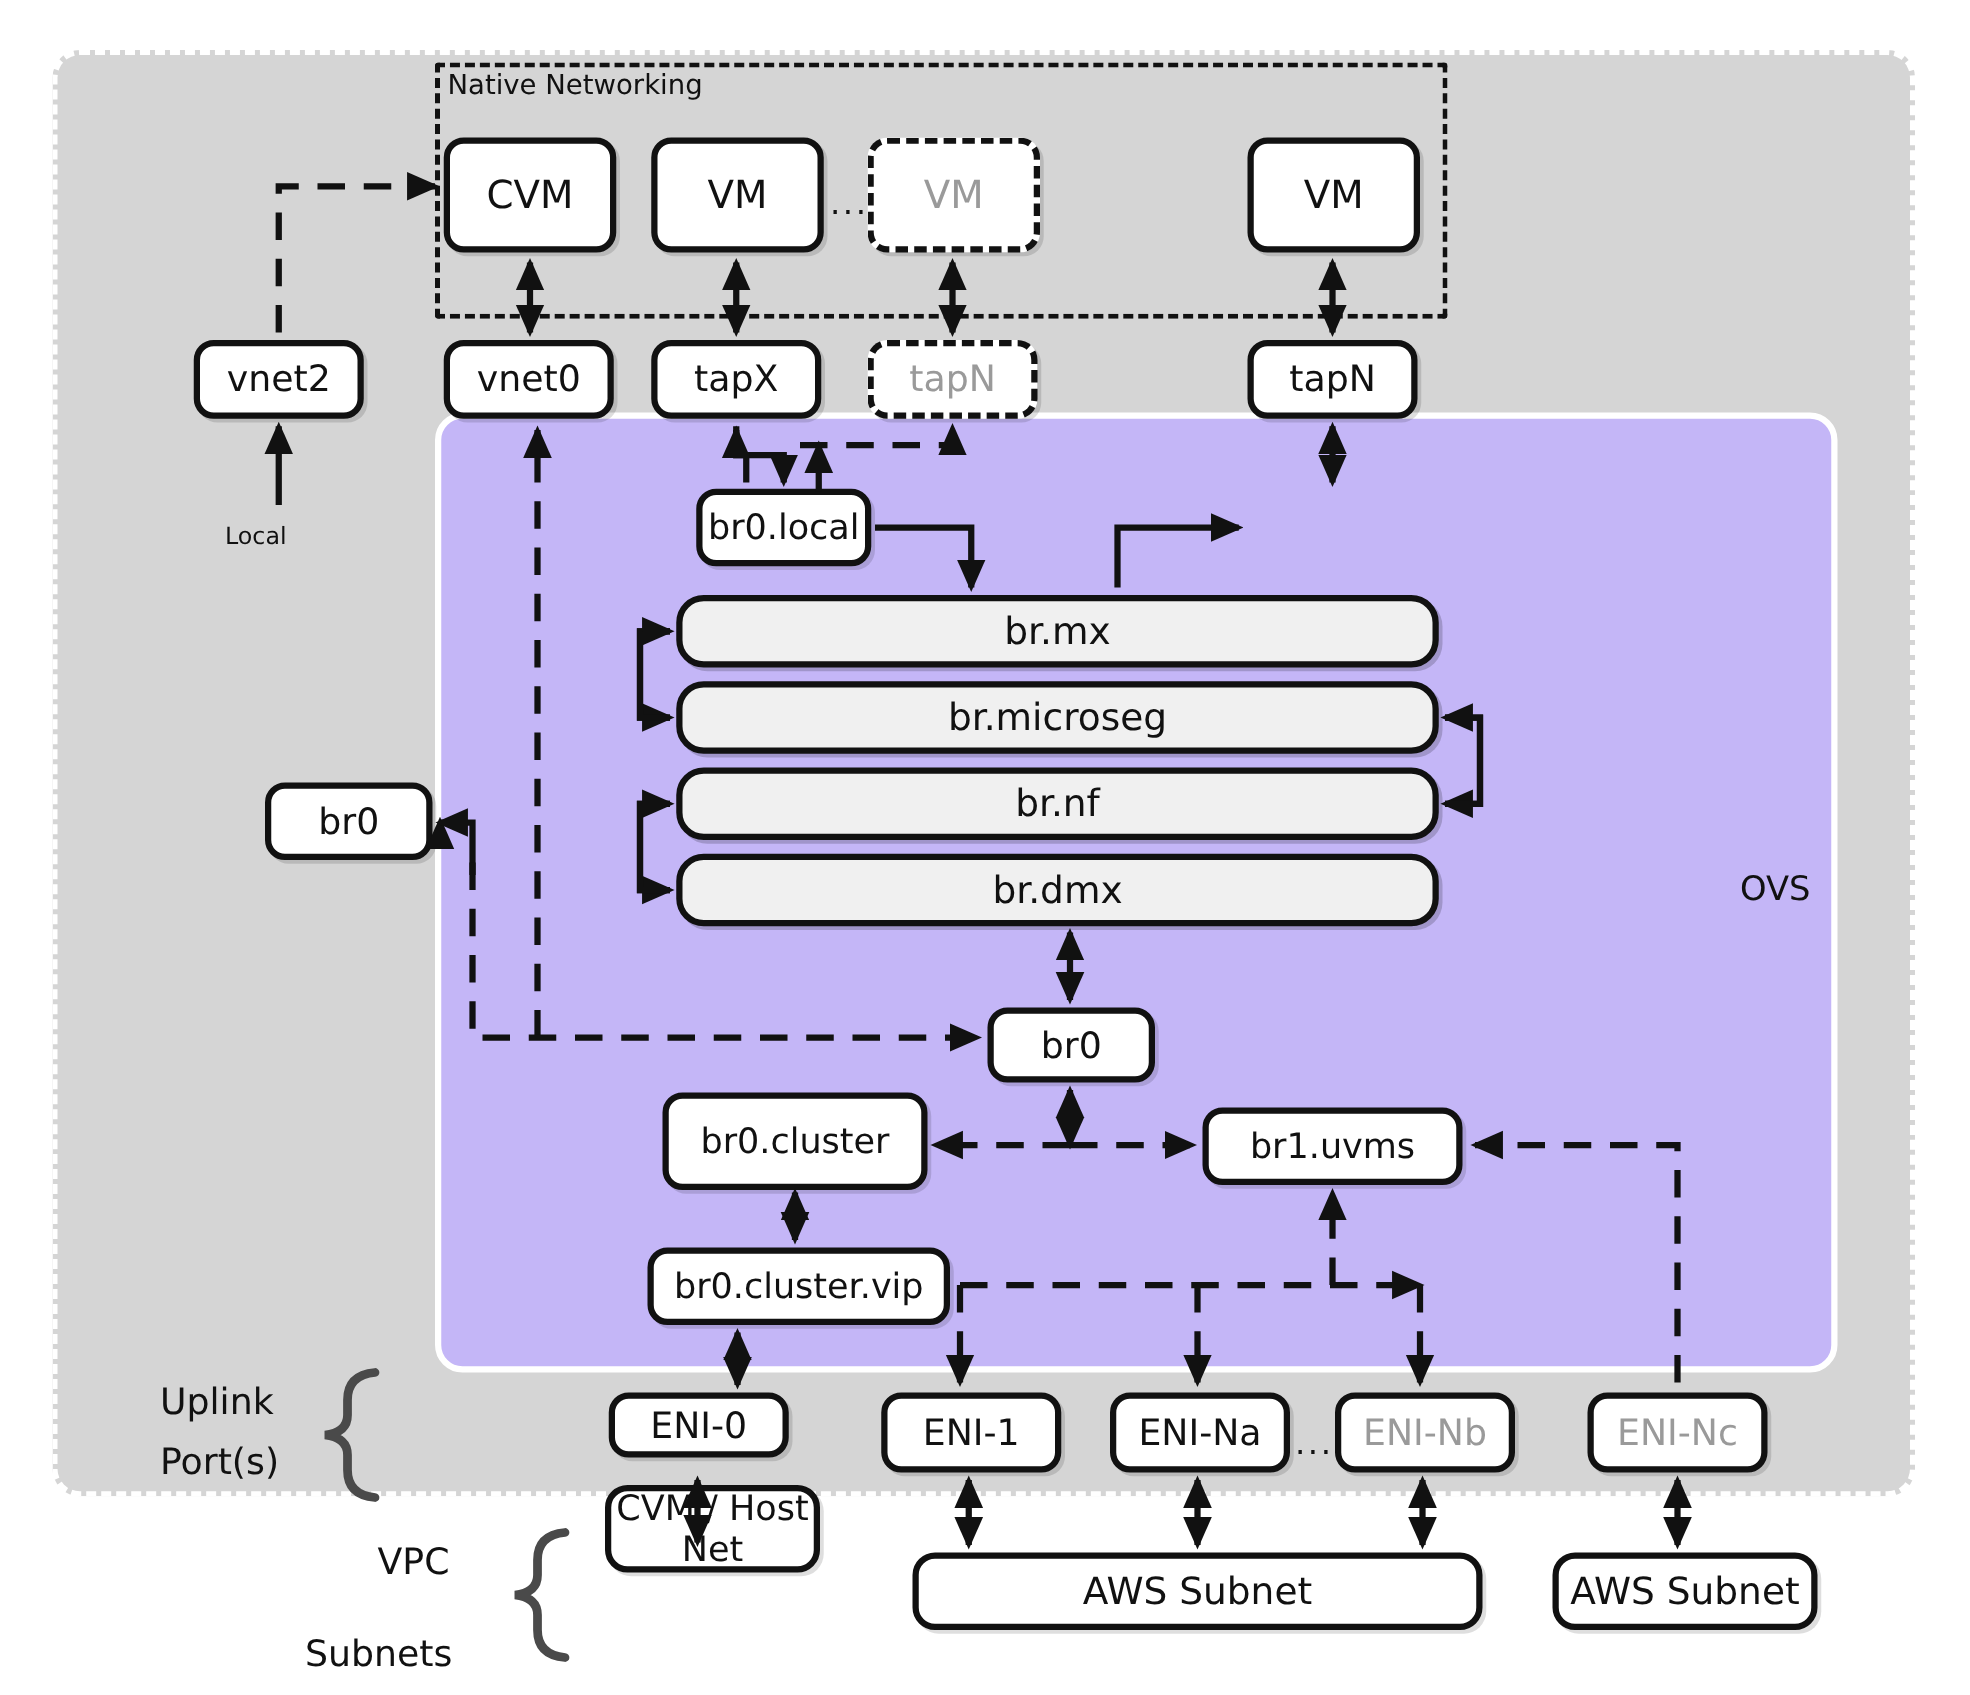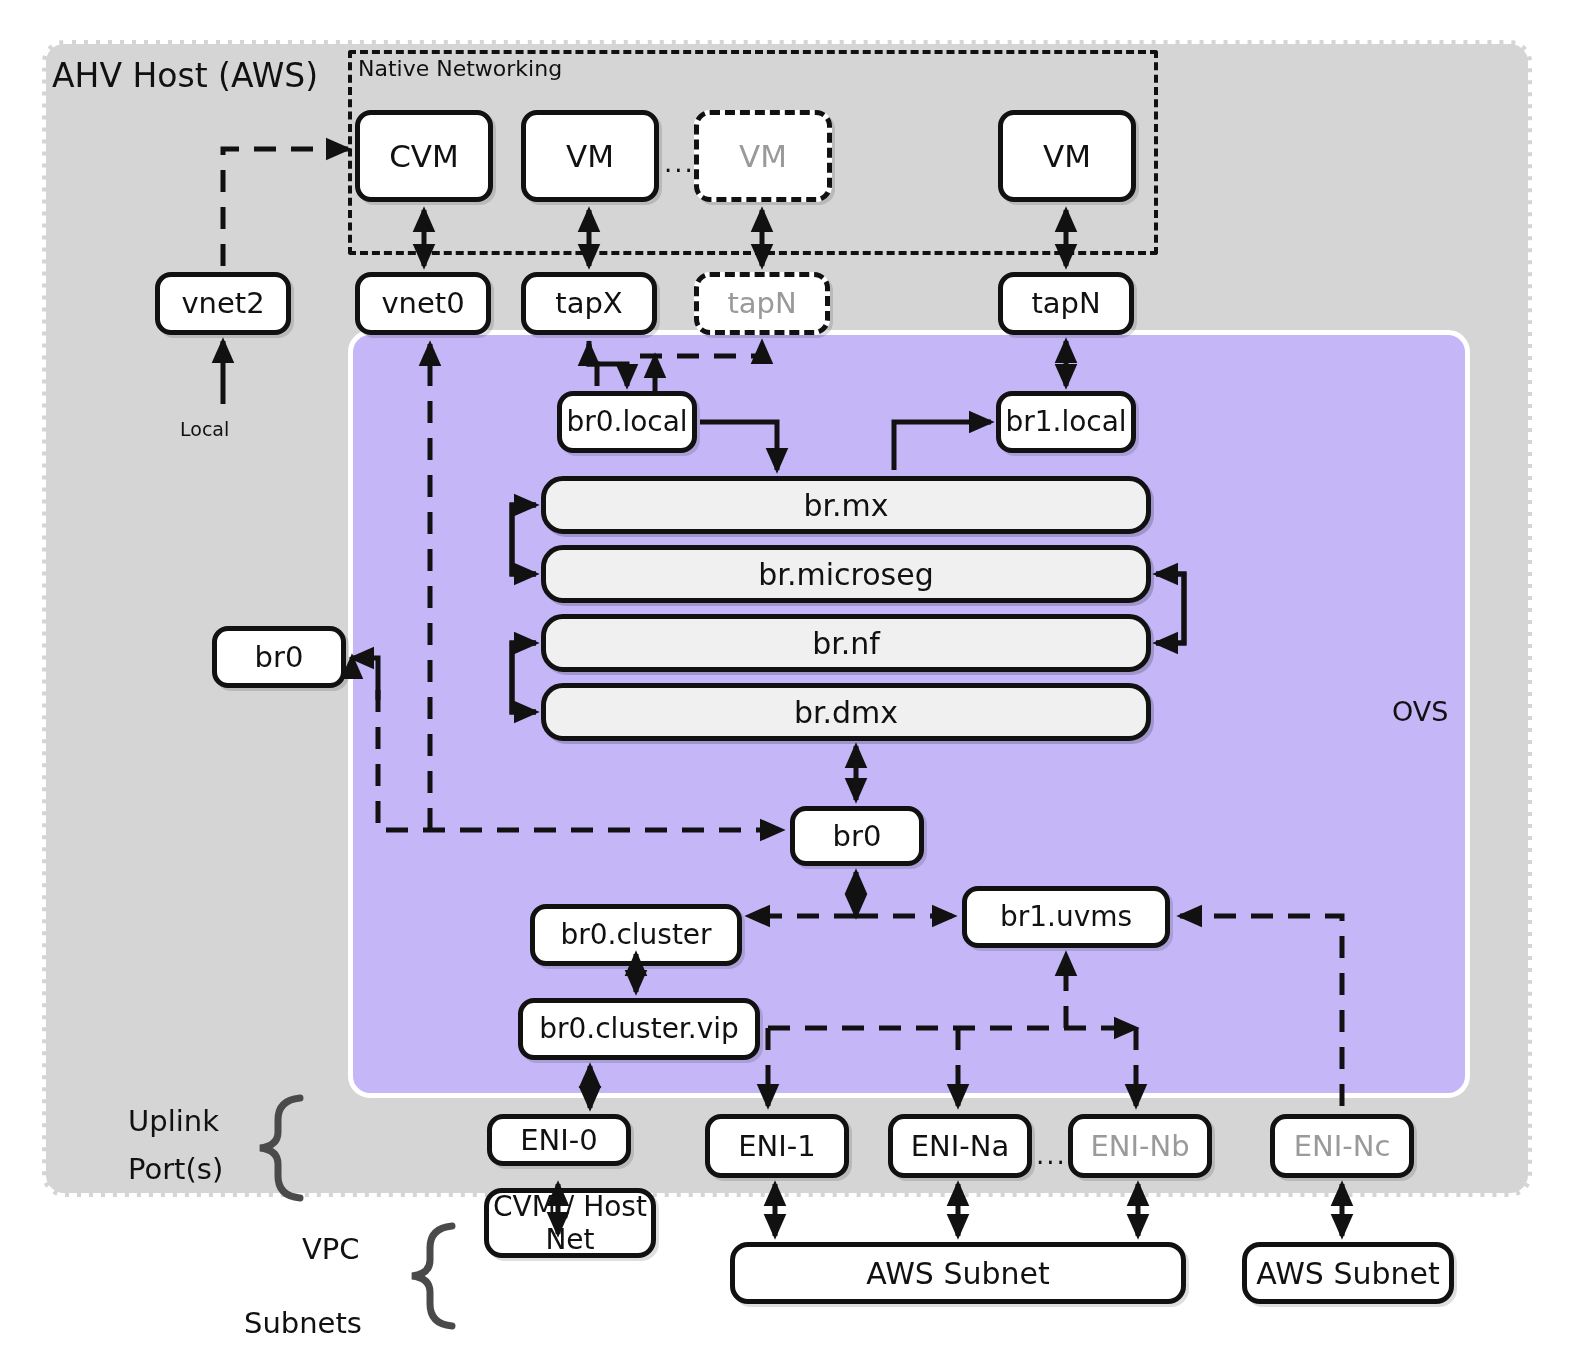--- a/index.html
+++ b/index.html
@@ -55,21 +55,20 @@
 </style>
 </head>
 <body>
 
 <div id="stage">
 
   <div class="host-box"></div>
   <div class="ovs-box"></div>
   <div class="native-box"></div>
 
-  <div class="lbl lbl-host">AHV Host (AWS)</div>
   <div class="lbl lbl-native">Native Networking</div>
   <div class="lbl lbl-ovs">OVS</div>
   <div class="lbl lbl-local">Local</div>
   <div class="lbl lbl-uplink1">Uplink</div>
   <div class="lbl lbl-uplink2">Port(s)</div>
   <div class="lbl lbl-vpc1">VPC</div>
   <div class="lbl lbl-vpc2">Subnets</div>
 
   <div class="ell" style="left:664px;top:148px;">...</div>
   <div class="ell" style="left:1036px;top:1140px;">...</div>
@@ -99,23 +98,20 @@
   <div class="node port ghost" style="left:694px;top:272px;width:136px;height:63px;">
     <span>tapN</span>
   </div>
   <div class="node port" style="left:998px;top:272px;width:136px;height:63px;">
     <span>tapN</span>
   </div>
 
   <div class="node small" style="left:557px;top:391px;width:140px;height:62px;">
     <span>br0.local</span>
   </div>
-  <div class="node small" style="left:996px;top:391px;width:140px;height:62px;">
-    <span>br1.local</span>
-  </div>
 
   <div class="bridge" style="left:541px;top:476px;width:610px;height:58px;">
     <span>br.mx</span>
   </div>
   <div class="bridge" style="left:541px;top:545px;width:610px;height:58px;">
     <span>br.microseg</span>
   </div>
   <div class="bridge" style="left:541px;top:614px;width:610px;height:58px;border-radius:22px;">
     <span>br.nf</span>
   </div>
@@ -123,21 +119,21 @@
     <span>br.dmx</span>
   </div>
 
   <div class="node port" style="left:212px;top:626px;width:134px;height:62px;">
     <span>br0</span>
   </div>
   <div class="node port" style="left:790px;top:806px;width:134px;height:60px;">
     <span>br0</span>
   </div>
 
-  <div class="node small" style="left:530px;top:904px;width:212px;height:62px;">
+  <div class="node small" style="left:530px;top:874px;width:212px;height:78px;">
     <span>br0.cluster</span>
   </div>
   <div class="node small" style="left:962px;top:886px;width:208px;height:62px;">
     <span>br1.uvms</span>
   </div>
   <div class="node small" style="left:518px;top:998px;width:242px;height:62px;">
     <span>br0.cluster.vip</span>
   </div>
 
   <div class="node port" style="left:487px;top:1114px;width:144px;height:52px;">

